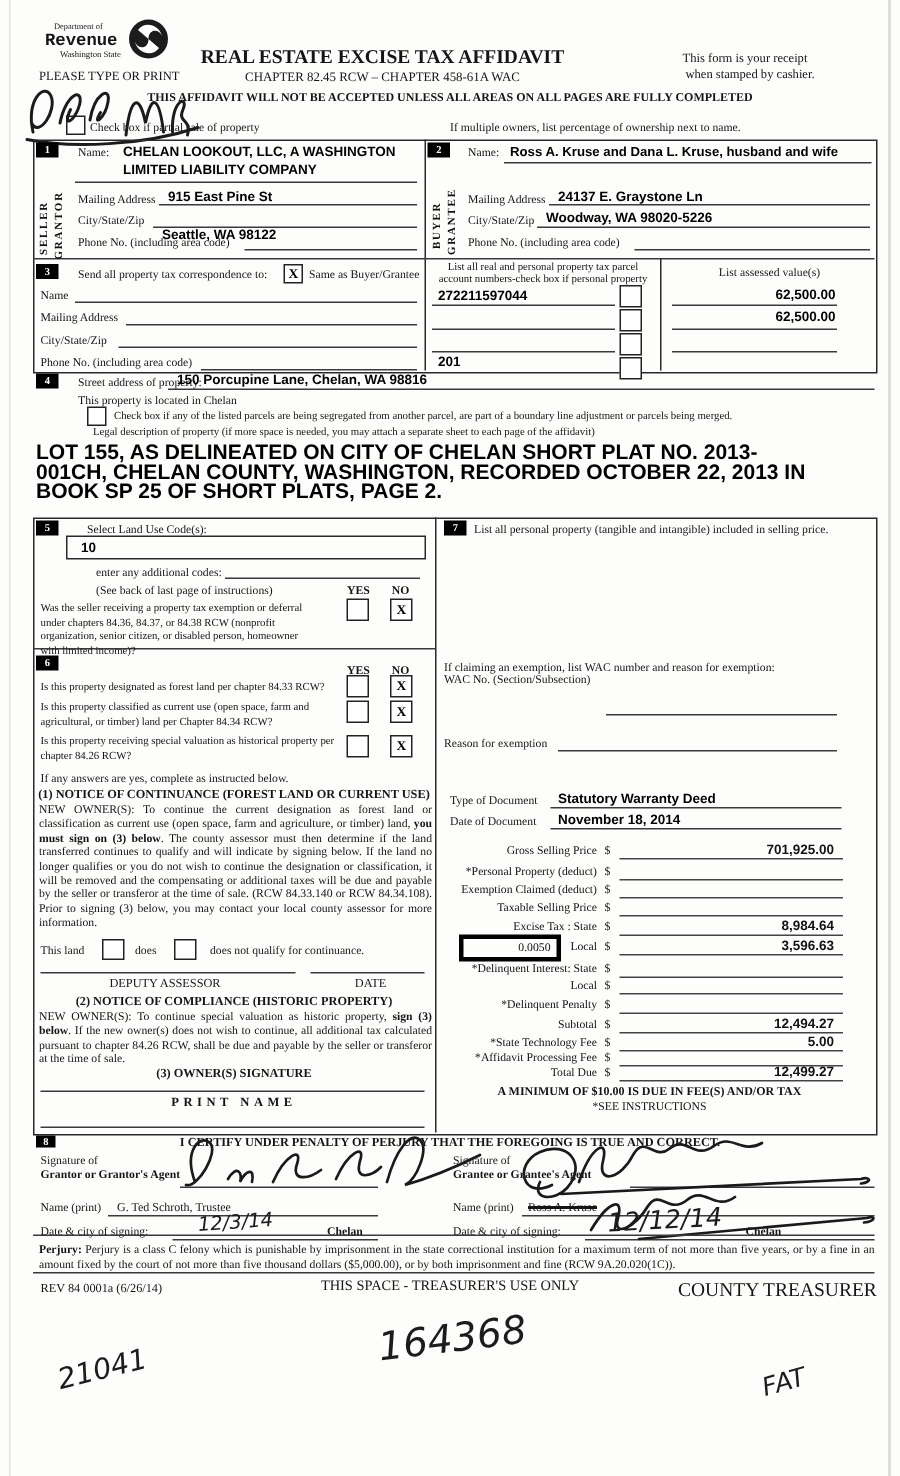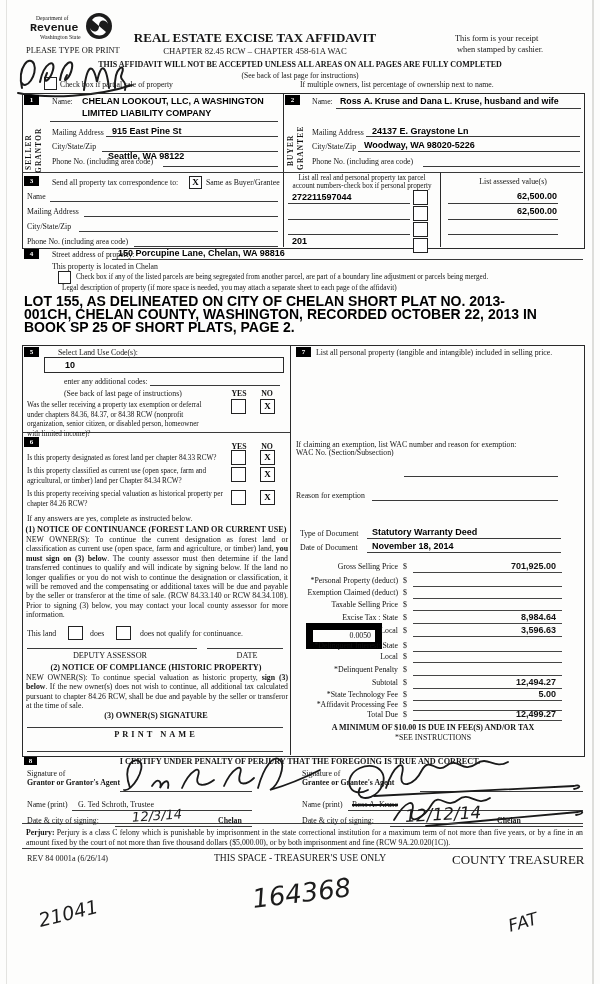--- a/index.html
+++ b/index.html
@@ -53,21 +53,20 @@
 
   <div class="lbl b ctr" style="left:90px;top:30px;width:330px;font-size:13px;white-space:normal">REAL ESTATE EXCISE TAX AFFIDAVIT</div>
   <div class="lbl ctr" style="left:90px;top:46px;width:330px;font-size:8.6px">CHAPTER 82.45 RCW – CHAPTER 458-61A WAC</div>
 
   <div class="lbl" style="left:455px;top:34px;font-size:8.4px">This form is your receipt</div>
   <div class="lbl" style="left:457px;top:45px;font-size:8.4px">when stamped by cashier.</div>
 
   <div class="lbl" style="left:26px;top:46px;font-size:8.4px">PLEASE TYPE OR PRINT</div>
 
   <div class="lbl b ctr" style="left:22px;top:60px;width:556px;font-size:8px">THIS AFFIDAVIT WILL NOT BE ACCEPTED UNLESS ALL AREAS ON ALL PAGES ARE FULLY COMPLETED</div>
-  <div class="lbl ctr" style="left:22px;top:71px;width:556px;font-size:7.6px">(See back of last page for instructions)</div>
 
   <div class="cb" style="left:44px;top:77px"></div>
   <div class="lbl" style="left:60px;top:80px">Check box if partial sale of property</div>
   <div class="lbl" style="left:300px;top:80px">If multiple owners, list percentage of ownership next to name.</div>
 
   <svg width="130" height="46" style="left:14px;top:52px" viewBox="0 0 130 46" fill="none" stroke="#1b1b1b" stroke-width="2" stroke-linecap="round">
     <path d="M8,36 C3,14 16,3 20,12 C24,22 12,40 7,30"></path>
     <path d="M26,30 C30,10 42,6 39,18 C36,29 27,34 33,21"></path>
     <path d="M46,28 C49,10 60,5 58,16 C56,27 47,33 53,23"></path>
     <path d="M4,41 C34,47 82,45 118,33"></path>
@@ -151,21 +150,21 @@
   <div class="lbl sm" style="left:76px;top:273px;width:506px;white-space:normal">Check box if any of the listed parcels are being segregated from another parcel, are part of a boundary line adjustment or parcels being merged.</div>
   <div class="val" style="left:24px;top:295px;width:520px;white-space:normal;font-size:14px;line-height:13px">LOT 155, AS DELINEATED ON CITY OF CHELAN SHORT PLAT NO. 2013-001CH, CHELAN COUNTY, WASHINGTON, RECORDED OCTOBER 22, 2013 IN BOOK SP 25 OF SHORT PLATS, PAGE 2.</div>
 
   <div class="bx" style="left:22px;top:345px;width:561px;height:410px"></div>
   <div class="abs" style="left:290px;top:345px;width:0;height:410px;border-left:1.2px solid #2a2a2a"></div>
   <div class="ln" style="left:22px;top:432px;width:268px;border-bottom-width:1.2px"></div>
 
   <div class="num" style="left:24px;top:347px">5</div>
   <div class="lbl" style="left:58px;top:348px">Select Land Use Code(s):</div>
   <div class="bx" style="left:44px;top:357px;width:238px;height:14px;border-width:1px">
-    <span class="val" style="left:20px;top:2px;position:absolute">10</span>
+    <span class="val" style="left:9px;top:2px;position:absolute">10</span>
   </div>
   <div class="lbl" style="left:64px;top:377px">enter any additional codes:</div>
   <div class="ln" style="left:150px;top:385px;width:130px"></div>
   <div class="lbl" style="left:64px;top:389px">(See back of last page of instructions)</div>
   <div class="lbl b ctr" style="left:228px;top:389px;width:22px">YES</div>
   <div class="lbl b ctr" style="left:258px;top:389px;width:18px">NO</div>
   <div class="q" style="left:27px;top:401px;width:182px">Was the seller receiving a property tax exemption or deferral under chapters 84.36, 84.37, or 84.38 RCW (nonprofit organization, senior citizen, or disabled person, homeowner with limited income)?</div>
   <div class="cb big" style="left:231px;top:399px"></div>
   <div class="cb big" style="left:260px;top:399px">X</div>
 
@@ -248,21 +247,21 @@
       <span class="fline"></span>
       <span class="fv"></span>
   </div>
   <div class="feerow" style="top:612px">
     <span class="fl">Excise Tax :  State</span>
       <span class="fd">$</span>
       <span class="fline"></span>
       <span class="fv">8,984.64</span>
   </div>
   <div class="feerow" style="top:625px">
-    <span class="abs" style="left:10px;top:-2px;width:58px;height:12px;border:7px solid #000000;text-align:right;padding-right:4px;font-size:7.8px;line-height:12px">0.0050</span>
+    <span class="abs" style="left:10px;top:-2px;width:58px;height:12px;border:3px solid #000000;text-align:right;padding-right:4px;font-size:7.8px;line-height:12px">0.0050</span>
     <span class="fl">Local</span>
       <span class="fd">$</span>
       <span class="fline"></span>
       <span class="fv">3,596.63</span>
   </div>
   <div class="feerow" style="top:640px">
     <span class="fl">*Delinquent Interest:  State</span>
       <span class="fd">$</span>
       <span class="fline"></span>
       <span class="fv"></span>

